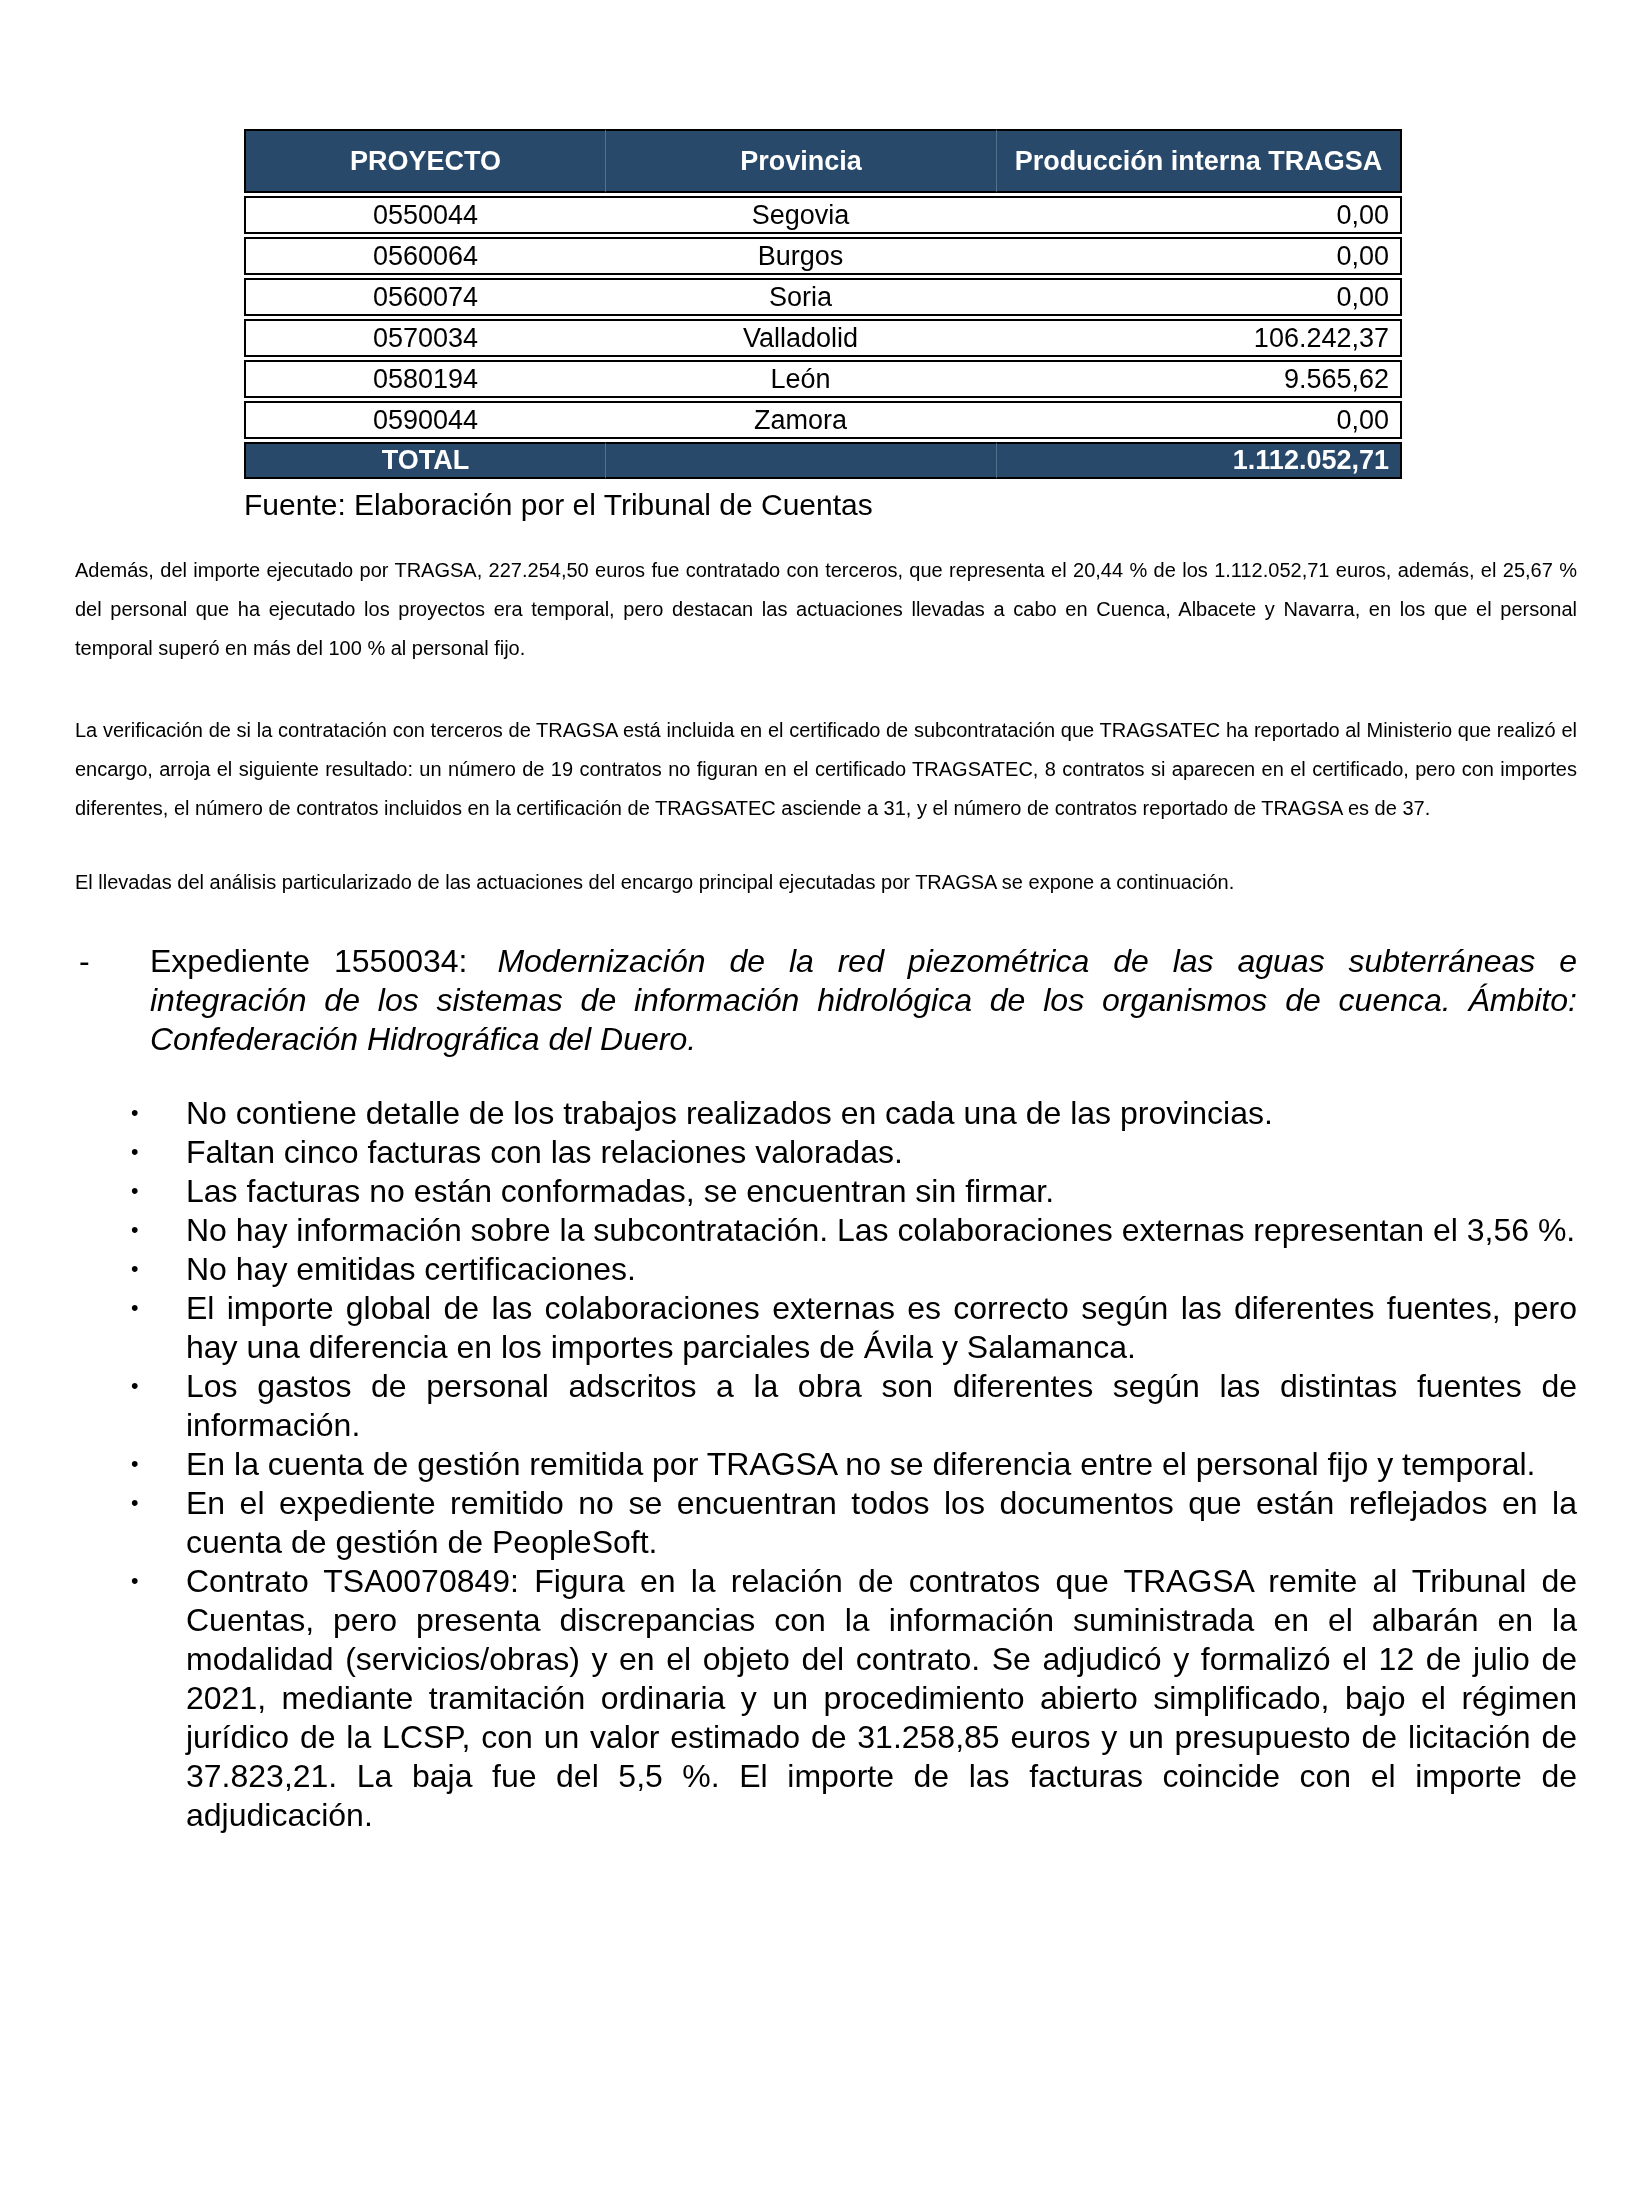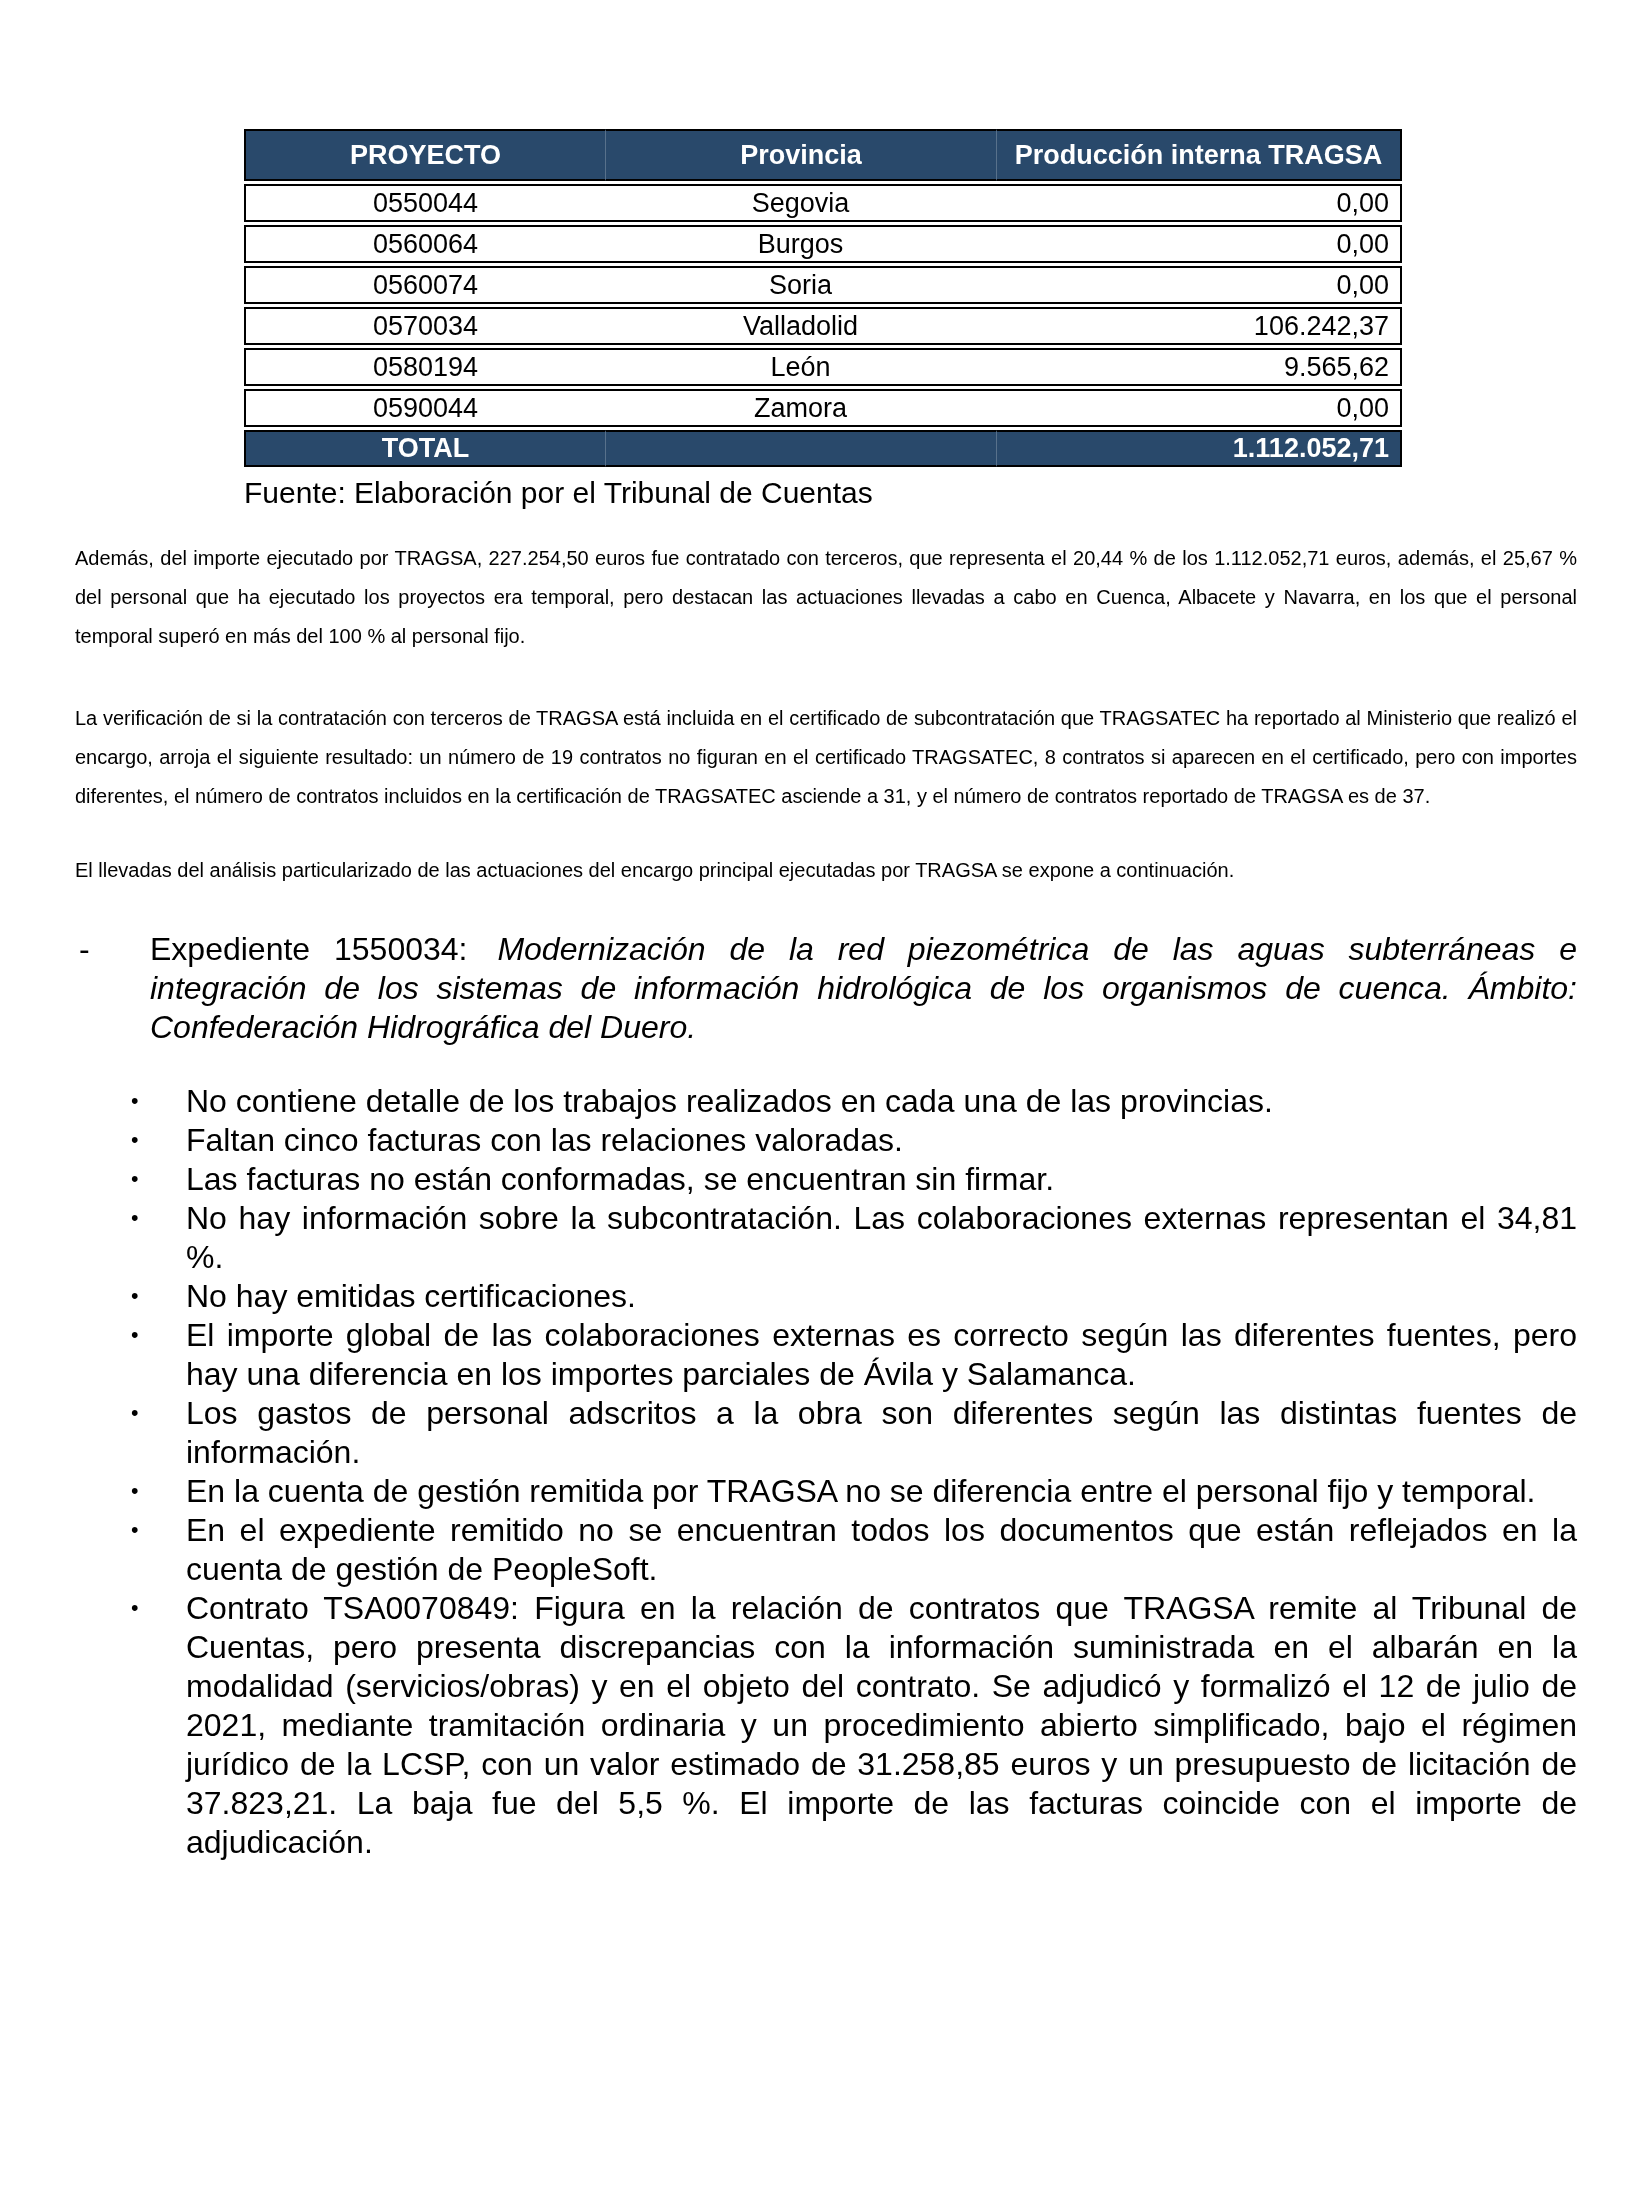--- a/index.html
+++ b/index.html
@@ -36,21 +36,21 @@
     border-bottom: 2.4px solid #000;
     font-size: 27px;
     overflow: hidden;
     white-space: nowrap;
   }
   table.data-table th:first-child,
   table.data-table td:first-child { border-left: 2.4px solid #000; }
   table.data-table th:last-child,
   table.data-table td:last-child { border-right: 2.4px solid #000; }
   th.hdr {
-    height: 52px;
+    height: 64px;
     background: var(--header-bg, #29496b);
     color: var(--header-fg, #ffffff);
     font-weight: bold;
     text-align: center;
     vertical-align: middle;
   }
   th.hdr + th.hdr { border-left: 1.6px solid rgba(255,255,255,0.22); }
   td.cell {
     height: 38px;
     background: #ffffff;
@@ -208,21 +208,21 @@
     <li>
       <span class="li-marker">•</span>
       <span class="li-text">Faltan cinco facturas con las relaciones valoradas.</span>
     </li>
     <li>
       <span class="li-marker">•</span>
       <span class="li-text">Las facturas no están conformadas, se encuentran sin firmar.</span>
     </li>
     <li>
       <span class="li-marker">•</span>
-      <span class="li-text">No hay información sobre la subcontratación. Las colaboraciones externas representan el 34,81 %.</span>
+      <span class="li-text">No hay información sobre la subcontratación. Las colaboraciones externas representan el 3,56 %.</span>
     </li>
     <li>
       <span class="li-marker">•</span>
       <span class="li-text">No hay emitidas certificaciones.</span>
     </li>
     <li>
       <span class="li-marker">•</span>
       <span class="li-text">El importe global de las colaboraciones externas es correcto según las diferentes fuentes, pero hay una diferencia en los importes parciales de Ávila y Salamanca.</span>
     </li>
     <li>

